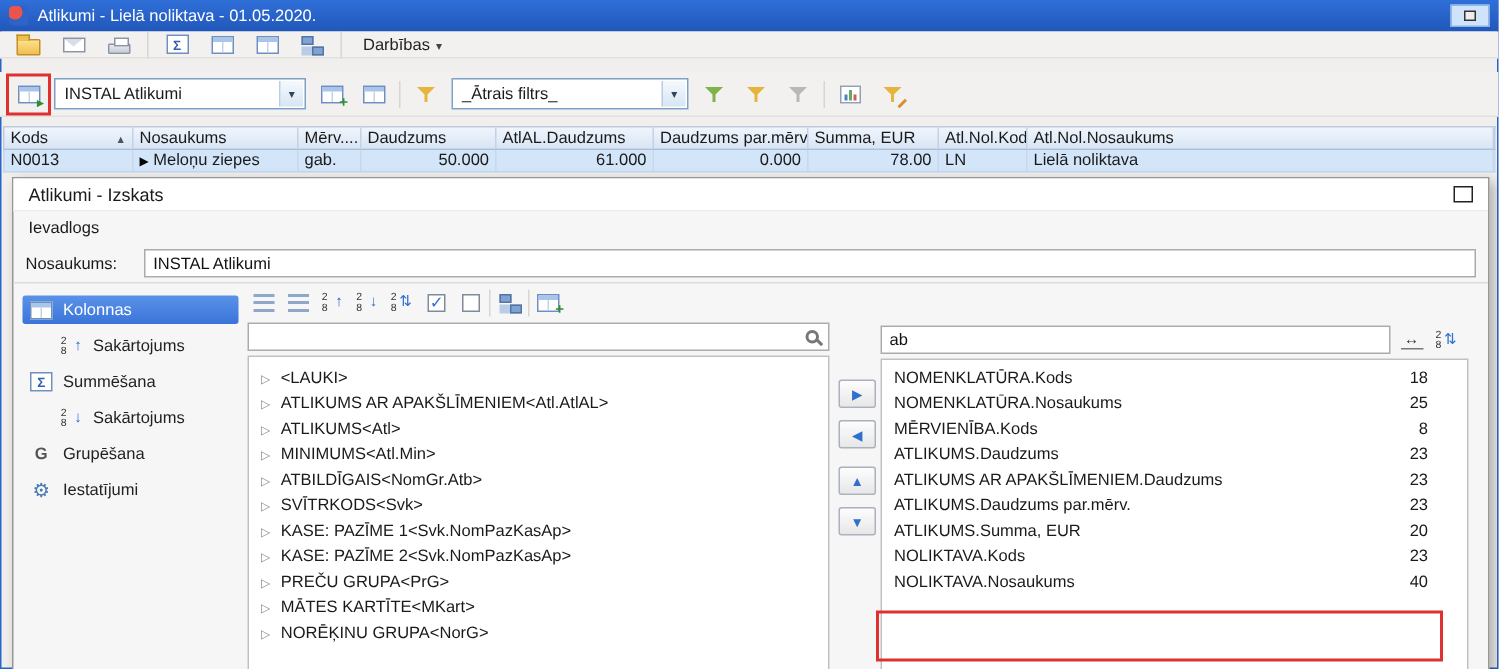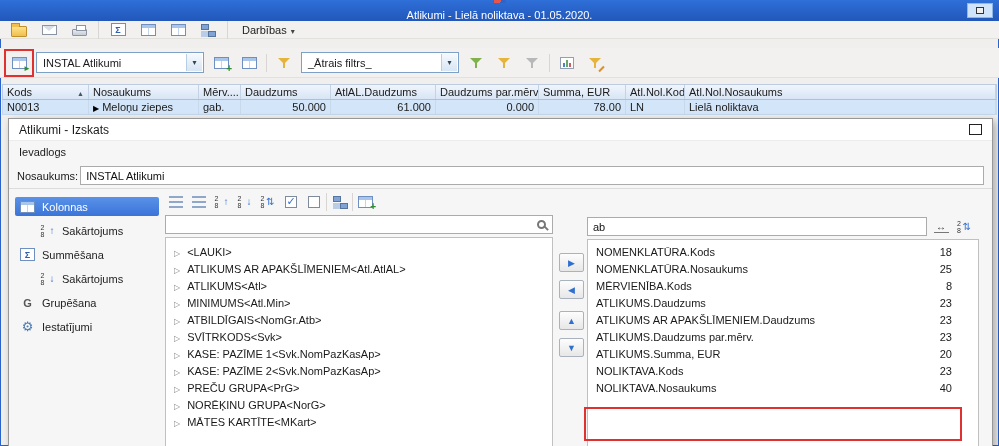--- a/index.html
+++ b/index.html
@@ -8,21 +8,21 @@
     position: relative; overflow: hidden;
     background: #f0efee;
     font-family: "Liberation Sans", sans-serif;
     font-size: 11px; color: #1a1a1a;
     box-shadow: inset 0 0 0 1px #2a64c8;
   }
   
   .titlebar {
     position: absolute; left: 0; top: 0; right: 0; height: 21px;
     background: linear-gradient(#2f6fd8, #2157ba);
-    color: #fff; display: flex; align-items: center; padding: 0 6px; gap: 6px; flex-direction: column;
+    color: #fff; display: flex; align-items: center; padding: 0 6px; gap: 6px;
   }
   .appico { width: 13px; height: 13px; border-radius: 3px;
     background: radial-gradient(circle at 32% 32%, #e8564b 0 38%, #2f63c8 40%); }
   .win-min { position: absolute; right: 6px; top: 3px; width: 26px; height: 15px;
     background: #cfe3fa; border: 1px solid #8fb6e8; display:flex; align-items:center; justify-content:center; }
   .win-min i { display:block; width: 8px; height: 7px; border: 1px solid #333; background:#eee; }
 
   .toolbar1 { position: absolute; left:0; right:0; top: 21px; height: 18px;
     background: #f2f1f0; border-bottom: 1px solid #e3e1de;
     display: flex; align-items: center; gap: 8px; padding: 0 8px; }
@@ -106,21 +106,21 @@
   .rowmark { margin-right:3px; } .rowmark::before { content:"▶"; font-size:8px; color:#000; }
 
   
   .dialog { position:absolute; left:8px; top:118px; width:985px; height:332px;
     background:#f6f6f6; border:1px solid #979797; box-shadow: 3px 3px 8px rgba(0,0,0,.28); }
   .dlg-title { position:absolute; left:0; right:0; top:0; height:22px; background:#fff;
     border-bottom:1px solid #ececec; display:flex; align-items:center; padding:0 10px; font-size:12px; }
   .dlg-max { position:absolute; right:10px; top:5px; width:13px; height:11px; border:1px solid #222; background:#fff; }
   .dlg-menu { position:absolute; left:0; right:0; top:22px; height:22px; display:flex; align-items:center; padding:0 10px; }
   .dlg-name { position:absolute; left:0; right:0; top:44px; height:26px; border-bottom:1px solid #dcdcdc;
-    display:flex; align-items:center; padding:0 8px; gap:2px; }
+    display:flex; align-items:center; padding:0 8px; gap:18px; }
   .txt { height:19px; background:#fff; border:1px solid #ababab; padding:0 5px; font: inherit; color:#111; }
   .dlg-name .txt { flex:1; }
 
   .side { position:absolute; left:0; top:70px; bottom:0; width:154px; padding-top:8px; }
   .sitem { height:19px; display:flex; align-items:center; gap:6px; margin:0 4px 5px 6px; padding:0 4px; color:#222; }
   .sitem.ind { margin-left:26px; }
   .sitem.sel { background: linear-gradient(#5a92e8,#3a74d8); color:#fff; border-radius:2px; }
   .sico { width:17px; display:flex; align-items:center; justify-content:center; flex:none; }
 
   .mid-tools { position:absolute; left:156px; top:72px; height:22px; display:flex; align-items:center; gap:2px; }
@@ -420,25 +420,25 @@
     <div class="titem">
         <span class="exp"></span>
         <span>KASE: PAZĪME 2&lt;Svk.NomPazKasAp&gt;</span>
       </div>
     <div class="titem">
         <span class="exp"></span>
         <span>PREČU GRUPA&lt;PrG&gt;</span>
       </div>
     <div class="titem">
         <span class="exp"></span>
+        <span>MĀTES KARTĪTE&lt;MKart&gt;</span>
+      </div>
+    <div class="titem">
+        <span class="exp"></span>
         <span>NORĒĶINU GRUPA&lt;NorG&gt;</span>
-      </div>
-    <div class="titem">
-        <span class="exp"></span>
-        <span>MĀTES KARTĪTE&lt;MKart&gt;</span>
       </div>
     <div class="titem"></div>
   </div>
 
   <div class="movers">
     <div class="movebtn ar-r" style="top:134px"></div>
     <div class="movebtn ar-l" style="top:161px"></div>
     <div class="movebtn ar-u" style="top:192px"></div>
     <div class="movebtn ar-d" style="top:219px"></div>
   </div>

